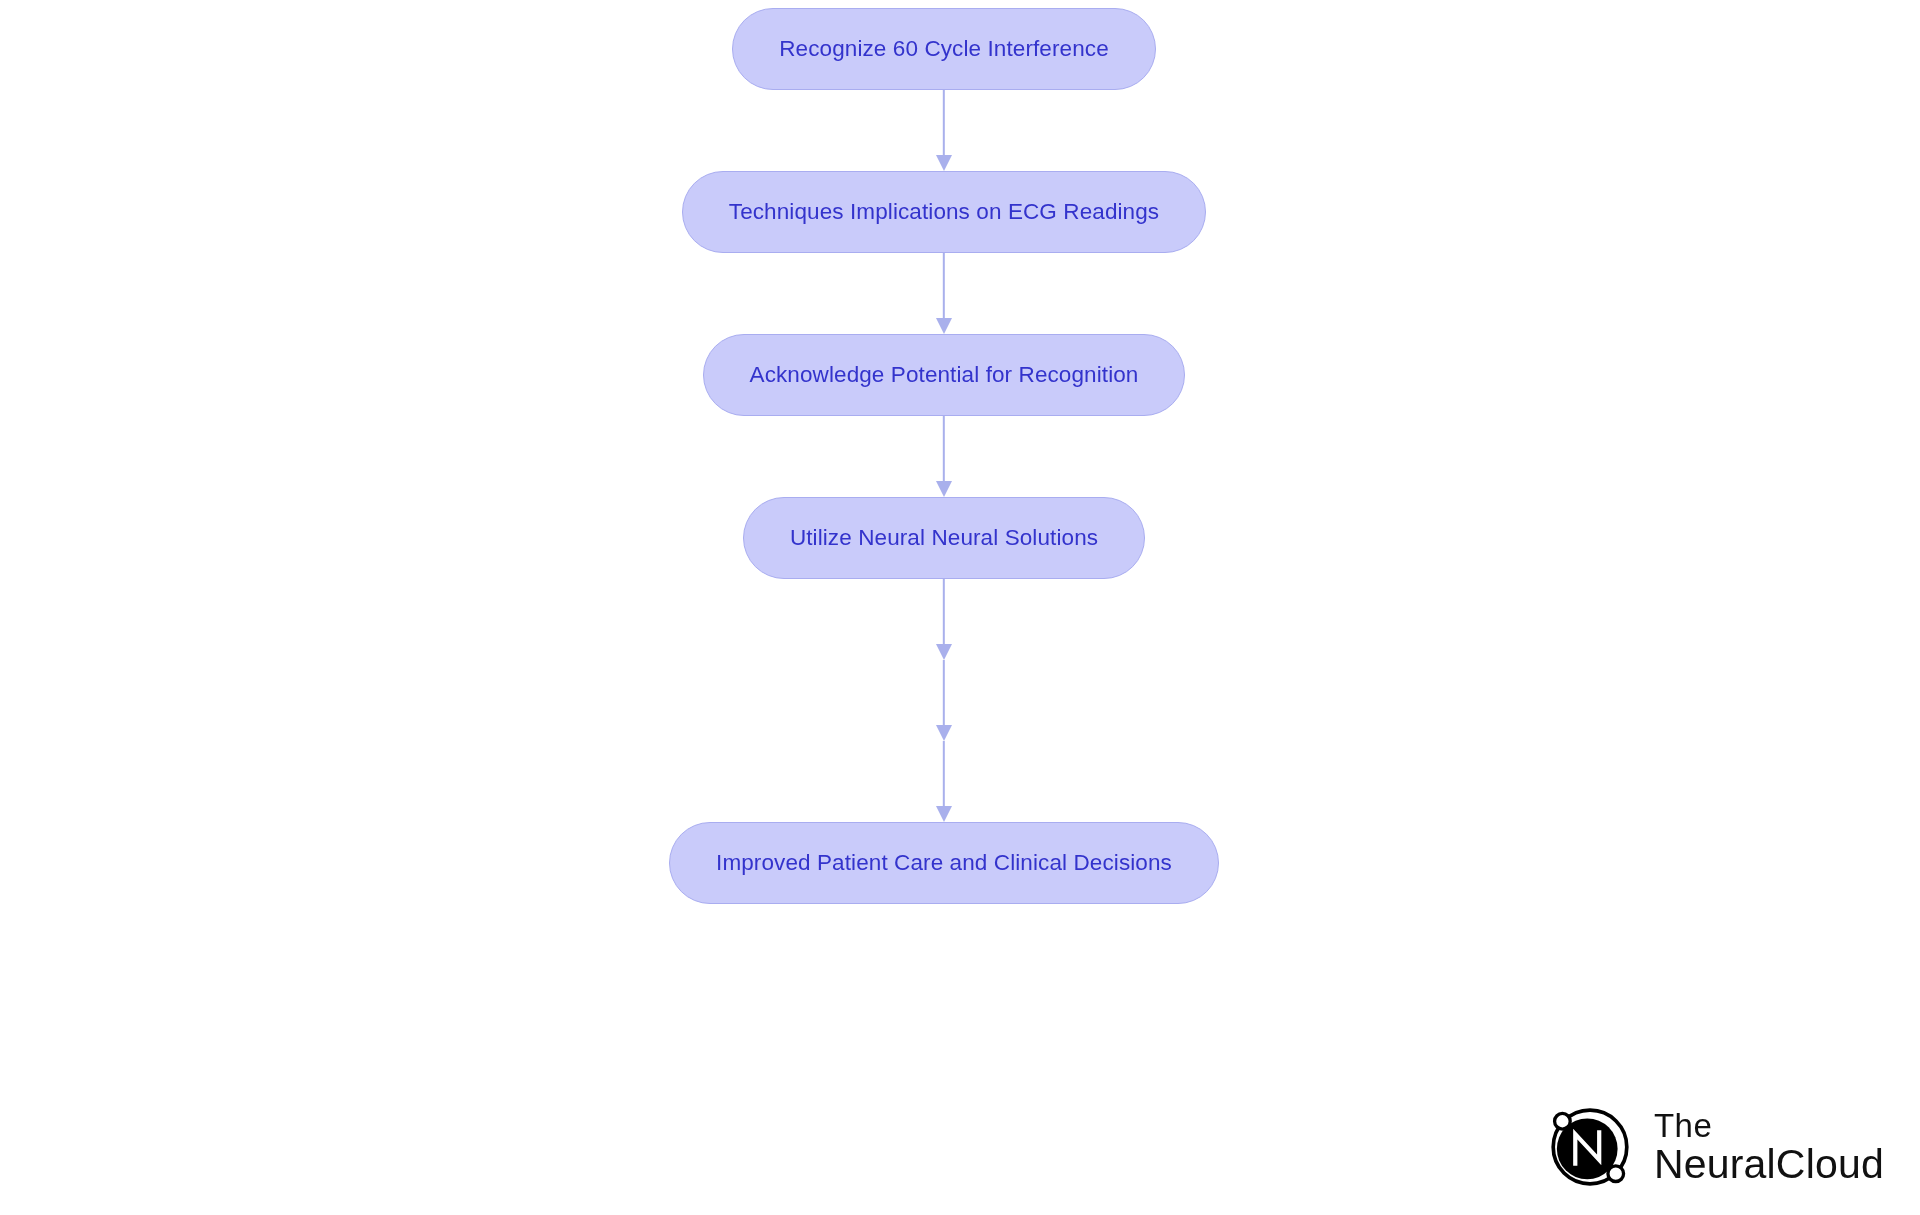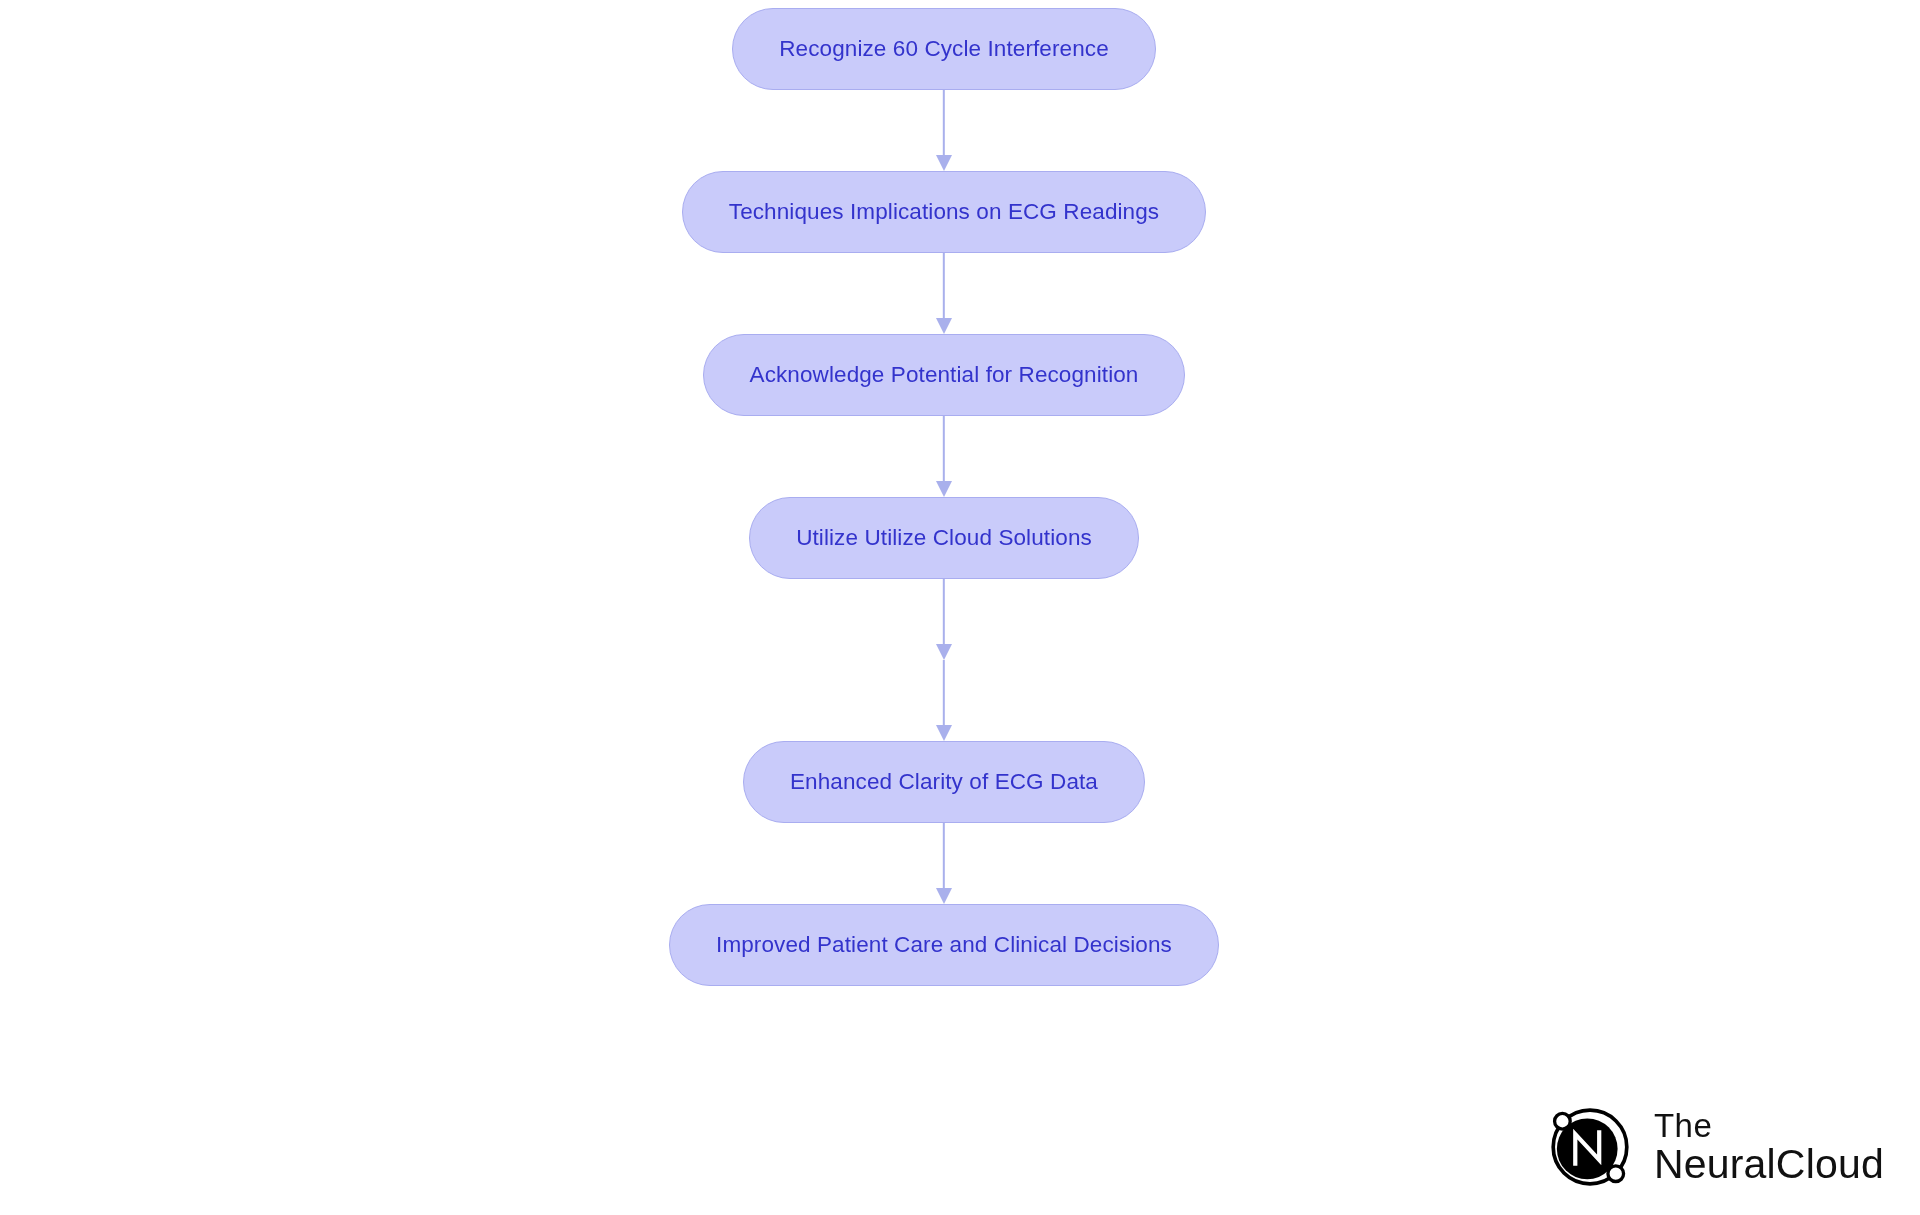--- a/index.html
+++ b/index.html
@@ -159,40 +159,35 @@
       </div>
     </div>
 
     <div class="connector">
       <span class="shaft"></span>
       <span class="head"></span>
     </div>
 
     <div class="node-row">
       <div class="node">
-        <span class="node-label">Utilize Utilize Cloud Solutions</span>
-      </div>
-    </div>
-
-    <div class="connector">
-      <span class="shaft"></span>
-      <span class="head"></span>
-    </div>
-
-
-    <div class="connector">
-      <span class="shaft"></span>
-      <span class="head"></span>
-    </div>
-
-    <div class="node-row">
-      <div class="node">
-        <span class="node-label">Enhanced Clarity of ECG Data</span>
-      </div>
-    </div>
+        <span class="node-label">Utilize Neural Neural Solutions</span>
+      </div>
+    </div>
+
+    <div class="connector">
+      <span class="shaft"></span>
+      <span class="head"></span>
+    </div>
+
+
+    <div class="connector">
+      <span class="shaft"></span>
+      <span class="head"></span>
+    </div>
+
 
     <div class="connector">
       <span class="shaft"></span>
       <span class="head"></span>
     </div>
 
     <div class="node-row">
       <div class="node">
         <span class="node-label">Improved Patient Care and Clinical Decisions</span>
       </div>

